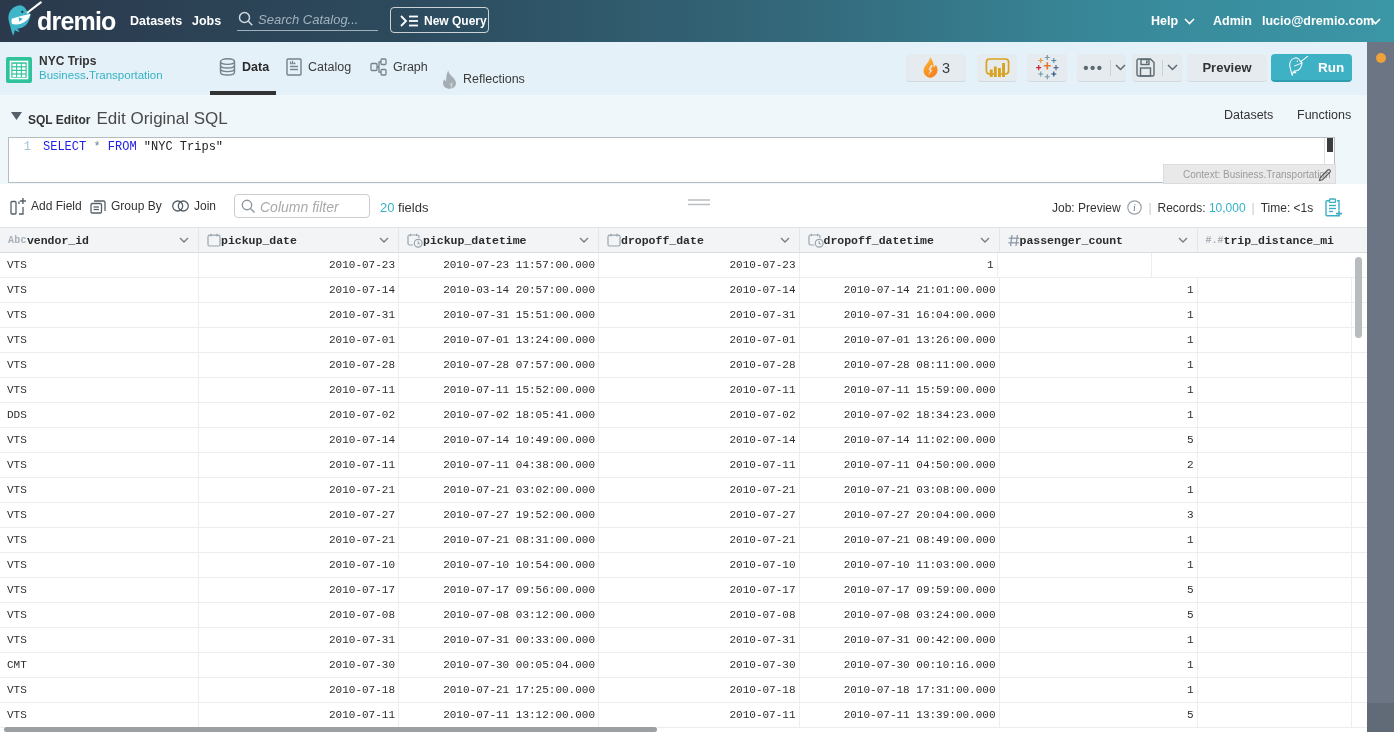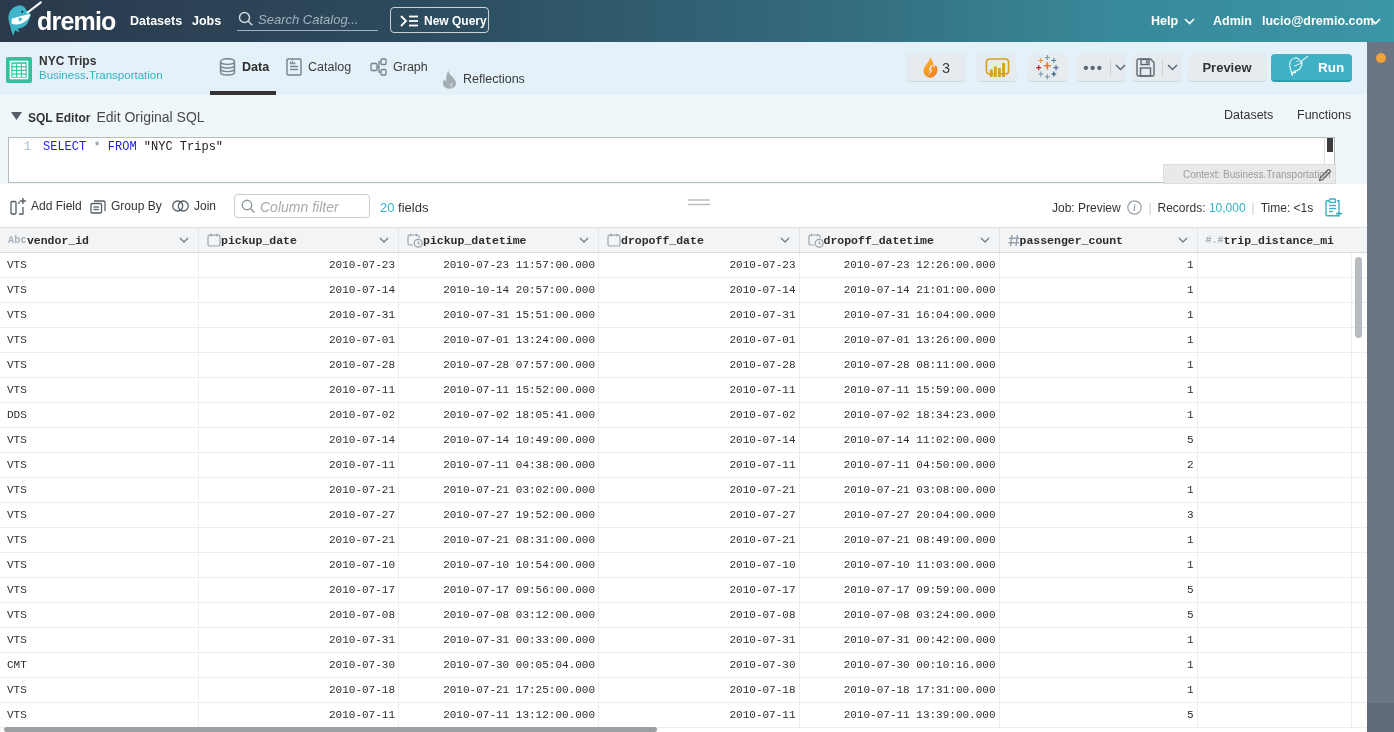--- a/index.html
+++ b/index.html
@@ -28,21 +28,21 @@
 #tab-underline { left:210px; top:91px; width:66px; height:4px; background:#333; }
 
 
 .btn { top:54px; height:28px; background:#e5ebef; border-radius:4px; display:flex; align-items:center; justify-content:center; border-bottom:1px solid #d2d9de; }
 .btn .sep { width:1px; height:16px; background:#c9d2d8; }
 
 
 #sqlsec { left:0; top:95px; width:1367px; height:89px; background:#eff7fb; }
 #sqlhead { left:28px; top:109px; font-size:12px; color:#333; }
 #sqlhead b { font-weight:700; }
-#sqlhead .sub { font-size:14px; color:#4a4a4a; margin-left:6px; font-weight:400; }
+#sqlhead .sub { font-size:17px; color:#4a4a4a; margin-left:6px; font-weight:400; }
 #dsfn { top:108px; font-size:12.5px; color:#333; }
 #codebox { left:8px; top:137px; width:1327px; height:46px; background:#fff; border:1px solid #b5bdc3; }
 #code { left:43px; top:140px; font-family:"Liberation Mono", monospace; font-size:12px; line-height:15px; white-space:pre; }
 #lineno { left:17px; top:140px; width:14px; text-align:right; font-family:"Liberation Mono", monospace; font-size:12px; color:#a3c2dc; }
 .kw { color:#2021e8; } .op { color:#6b7f94; } .str { color:#222; }
 #codesb { left:1324px; top:138px; width:10px; height:44px; border-left:1px solid #e0e0e0; background:#fff; }
 #codesb .thumb { position:absolute; left:2px; top:0px; width:6px; height:14px; background:#3c3c3c; }
 #ctxchip { left:1163px; top:164px; width:173px; height:20px; background:#e9e9e9; border:1px solid #dcdcdc; font-size:10px; color:#9b9b9b; line-height:19px; padding-left:19px; white-space:nowrap; }
 
 
@@ -413,28 +413,27 @@
         <span style="font-size:10px;color:#a8b1ba;letter-spacing:0;">#.#</span>
         <span class="nm">trip_distance_mi</span>
       </div>
   </div>
   <div id="tbody" style="position:absolute; top:26px; left:0; width:1367px;">
 <div class="tr">
         <div class="td c0">VTS</div>
         <div class="td c1">2010-07-23</div>
         <div class="td c2">2010-07-23 11:57:00.000</div>
         <div class="td c3">2010-07-23</div>
-        <div class="td c4">2010-07-23 12:26:00.000</div>
         <div class="td c5">1</div>
         <div class="td c6"></div>
       </div>
 <div class="tr">
         <div class="td c0">VTS</div>
         <div class="td c1">2010-07-14</div>
-        <div class="td c2">2010-10-14 20:57:00.000</div>
+        <div class="td c2">2010-03-14 20:57:00.000</div>
         <div class="td c3">2010-07-14</div>
         <div class="td c4">2010-07-14 21:01:00.000</div>
         <div class="td c5">1</div>
         <div class="td c6"></div>
       </div>
 <div class="tr">
         <div class="td c0">VTS</div>
         <div class="td c1">2010-07-31</div>
         <div class="td c2">2010-07-31 15:51:00.000</div>
         <div class="td c3">2010-07-31</div>

